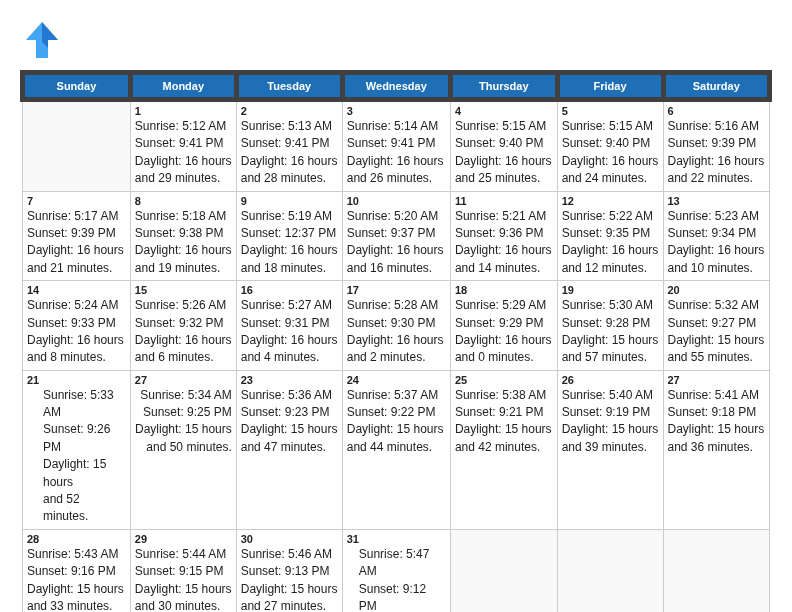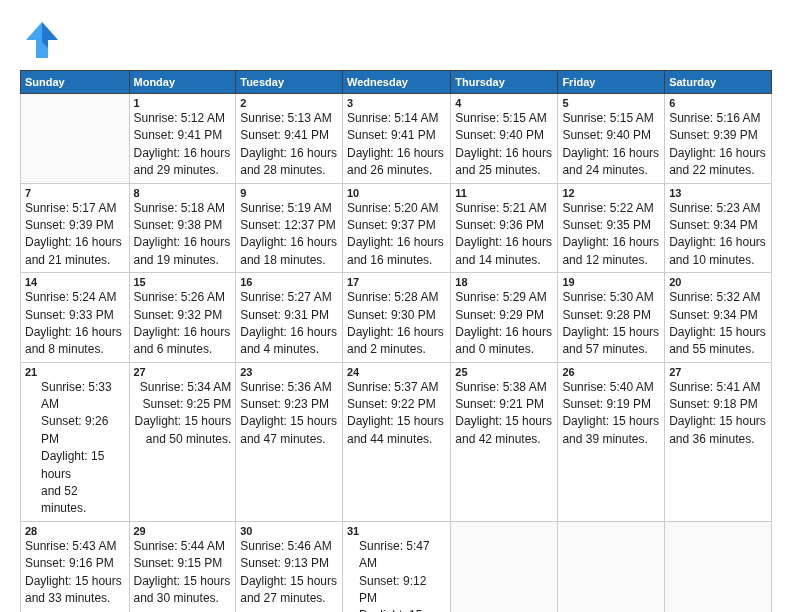--- a/index.html
+++ b/index.html
@@ -36,22 +36,22 @@
     table {
       width: 100%;
       border-collapse: collapse;
     }
     th {
       background-color: #1e6fb5;
       color: #fff;
       font-size: 11px;
       font-weight: bold;
       padding: 5px 4px;
-      text-align: left;
-      border: 1px solid #404040;
+      text-align: center;
+      border: 5px solid #404040;
     }
     td {
       border: 1px solid #ccc;
       vertical-align: top;
       padding: 3px 4px;
       font-size: 8.5px;
       color: #222;
       width: 113px;
       height: 78px;
       background: #fff;
@@ -268,21 +268,21 @@
           <td>
             <span class="day-num">19</span>
             <div class="day-info" style="white-space: pre-line;">Sunrise: 5:30 AM
 Sunset: 9:28 PM
 Daylight: 15 hours
 and 57 minutes.</div>
           </td>
           <td>
             <span class="day-num">20</span>
             <div class="day-info" style="white-space: pre-line;">Sunrise: 5:32 AM
-Sunset: 9:34 PM
+Sunset: 9:27 PM
 Daylight: 15 hours
 and 55 minutes.</div>
           </td>
         </tr>
         <tr>
           <td>
             <span class="day-num">21</span>
             <div class="day-info" style="white-space: pre-line; margin-left: 16px;">Sunrise: 5:33 AM
 Sunset: 9:26 PM
 Daylight: 15 hours

